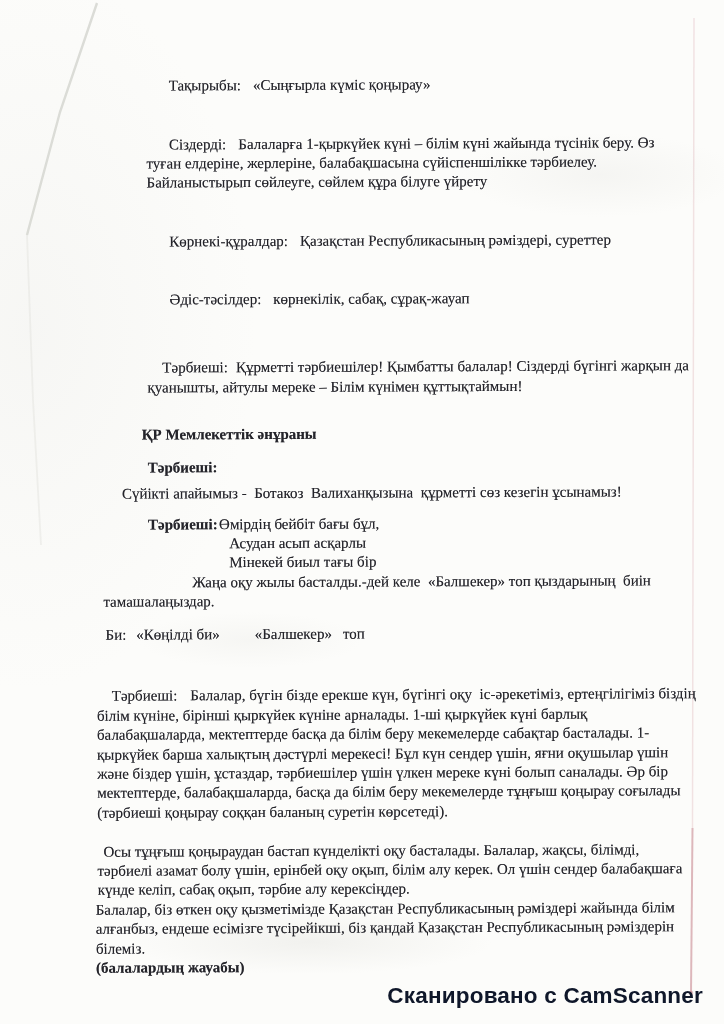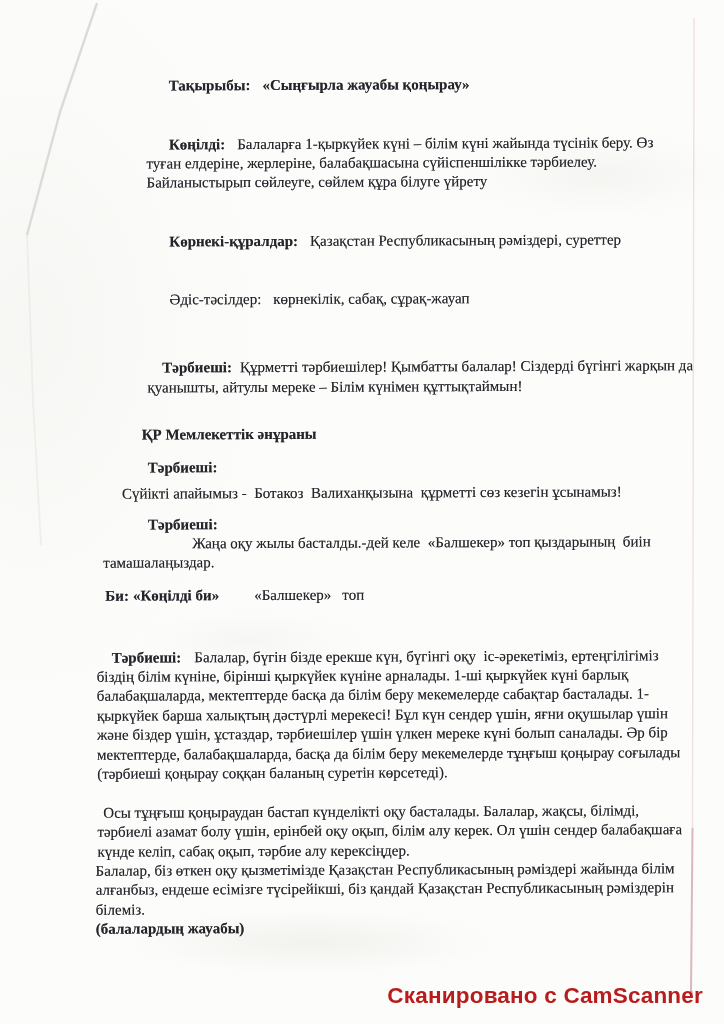--- a/index.html
+++ b/index.html
@@ -14,70 +14,70 @@
       radial-gradient(ellipse 300px 480px at 30px 330px, rgba(236,236,233,0.35), transparent 75%),
       #fcfcfa;
   }
   .content{
     position:absolute;left:0;top:0;width:724px;box-sizing:border-box;
     padding:58px 26px 0 94px;
     font-size:15px;line-height:19.4px;
     transform:rotate(-0.25deg);transform-origin:40px 60px;
     text-shadow:0 0 0.5px rgba(35,35,45,0.55);
   }
-  .b{font-weight:bold;}
+  .b{font-weight:normal;}
   .pre{white-space:pre-wrap;}
   .hdr{margin-left:52px;width:532px;}
   .hdr .lbl{margin-right:12px;}
   .greet{margin-left:52px;width:552px;margin-top:10px;}
   .greet .lbl{margin-right:8px;}
   .anthem{margin-left:46px;margin-top:9px;font-weight:bold;}
   .poem{display:flex;margin-left:52px;margin-top:13px;}
   .poem .plabel{width:71px;flex:0 0 71px;font-weight:bold;}
   .p-ind1{margin-left:10px;}
   .p-ind2{margin-left:5px;}
   .presenter{margin-left:26px;margin-top:7px;}
   .poem2wrap{margin-top:11px;}
   .tail1{margin-left:96px;}
   .tail2{margin-left:7px;}
   .dance{margin-left:9px;margin-top:13px;}
-  .dance .d1{margin-right:4px;}
+  .dance .d1{margin-right:10px;}
   .dance .d2{margin-right:35px;}
   .dance .d3{margin-right:11px;margin-top:32px;}
   .mainp{margin-top:23px;width:600px;text-indent:11px;}
   .mainp .lbl{margin-right:13px;}
   .para2{width:600px;text-indent:6px;}
   .para3{width:602px;margin-left:-2px;}
   .answer{font-weight:bold;margin-left:-2px;}
   .artifacts{position:absolute;left:0;top:0;pointer-events:none;}
   .watermark{
     position:absolute;right:21px;bottom:15px;
     font-family:"Liberation Sans","DejaVu Sans",sans-serif;
-    font-weight:bold;font-size:22.5px;letter-spacing:0.2px;color:#b91c1c;
+    font-weight:bold;font-size:22.5px;letter-spacing:0.2px;color:#0f172a;
   }
 </style>
 </head>
 <body>
 
 <svg class="artifacts" width="724" height="1024" viewBox="0 0 724 1024">
   <polyline points="97,3 60,112 27,235" fill="none" stroke="#d7d8d3" stroke-width="2.4" opacity="0.9"></polyline>
   <polyline points="27,235 33,400 41,545" fill="none" stroke="#dededa" stroke-width="1.8" opacity="0.4"></polyline>
   <line x1="694" y1="18" x2="692.5" y2="828" stroke="#d9a7ae" stroke-width="1.5" opacity="0.30"></line>
   <line x1="692.5" y1="828" x2="691" y2="994" stroke="#c98a92" stroke-width="2" opacity="0.6"></line>
   <circle cx="691" cy="993" r="2.2" fill="#c07f88" opacity="0.55"></circle>
 </svg>
 
 <div class="content">
 
   <div class="hdr">
     <div class="pre">
-      <span class="b lbl">Тақырыбы:</span><span class="b">«Сыңғырла жауабы қоңырау»</span>
+      <span class="b lbl">Тақырыбы:</span><span class="b">«Сыңғырла күміс қоңырау»</span>
     </div>
     <div class="pre">
-      <span class="b lbl">Көңілді:</span><span>Балаларға 1-қыркүйек күні – білім күні жайында түсінік беру. Өз туған елдеріне, жерлеріне, балабақшасына сүйіспеншілікке тәрбиелеу. Байланыстырып сөйлеуге, сөйлем құра білуге үйрету</span>
+      <span class="b lbl">Сіздерді:</span><span>Балаларға 1-қыркүйек күні – білім күні жайында түсінік беру. Өз туған елдеріне, жерлеріне, балабақшасына сүйіспеншілікке тәрбиелеу. Байланыстырып сөйлеуге, сөйлем құра білуге үйрету</span>
     </div>
     <div class="pre">
       <span class="b lbl">Көрнекі-құралдар:</span><span>Қазақстан Республикасының рәміздері, суреттер</span>
     </div>
     <div class="pre">
       <span class="lbl">Әдіс-тәсілдер:</span><span>көрнекілік, сабақ, сұрақ-жауап</span>
     </div>
   </div>
 
   <div class="greet pre">
@@ -88,20 +88,25 @@
 
   <div class="poem">
     <div class="plabel">Тәрбиеші:</div>
   </div>
 
   <div class="presenter pre">Сүйікті апайымыз -  Ботакоз  Валиханқызына  құрметті сөз кезегін ұсынамыз!</div>
 
   <div class="poem2wrap">
     <div class="poem" style="margin-top:0;">
       <div class="plabel">Тәрбиеші:</div>
+      <div>
+        <div>Өмірдің бейбіт бағы бұл,</div>
+        <div class="p-ind1">Асудан асып асқарлы</div>
+        <div class="p-ind1">Мінекей биыл тағы бір</div>
+      </div>
     </div>
     <div class="tail1 pre">Жаңа оқу жылы басталды.-дей келе  «Балшекер» топ қыздарының  биін</div>
     <div class="tail2">тамашалаңыздар.</div>
   </div>
 
   <div class="dance">
     <span class="b d1">Би:</span><span class="b d2">«Көңілді би»</span><span class="d3">«Балшекер»</span><span>топ</span>
   </div>
 
   <div class="mainp pre">

